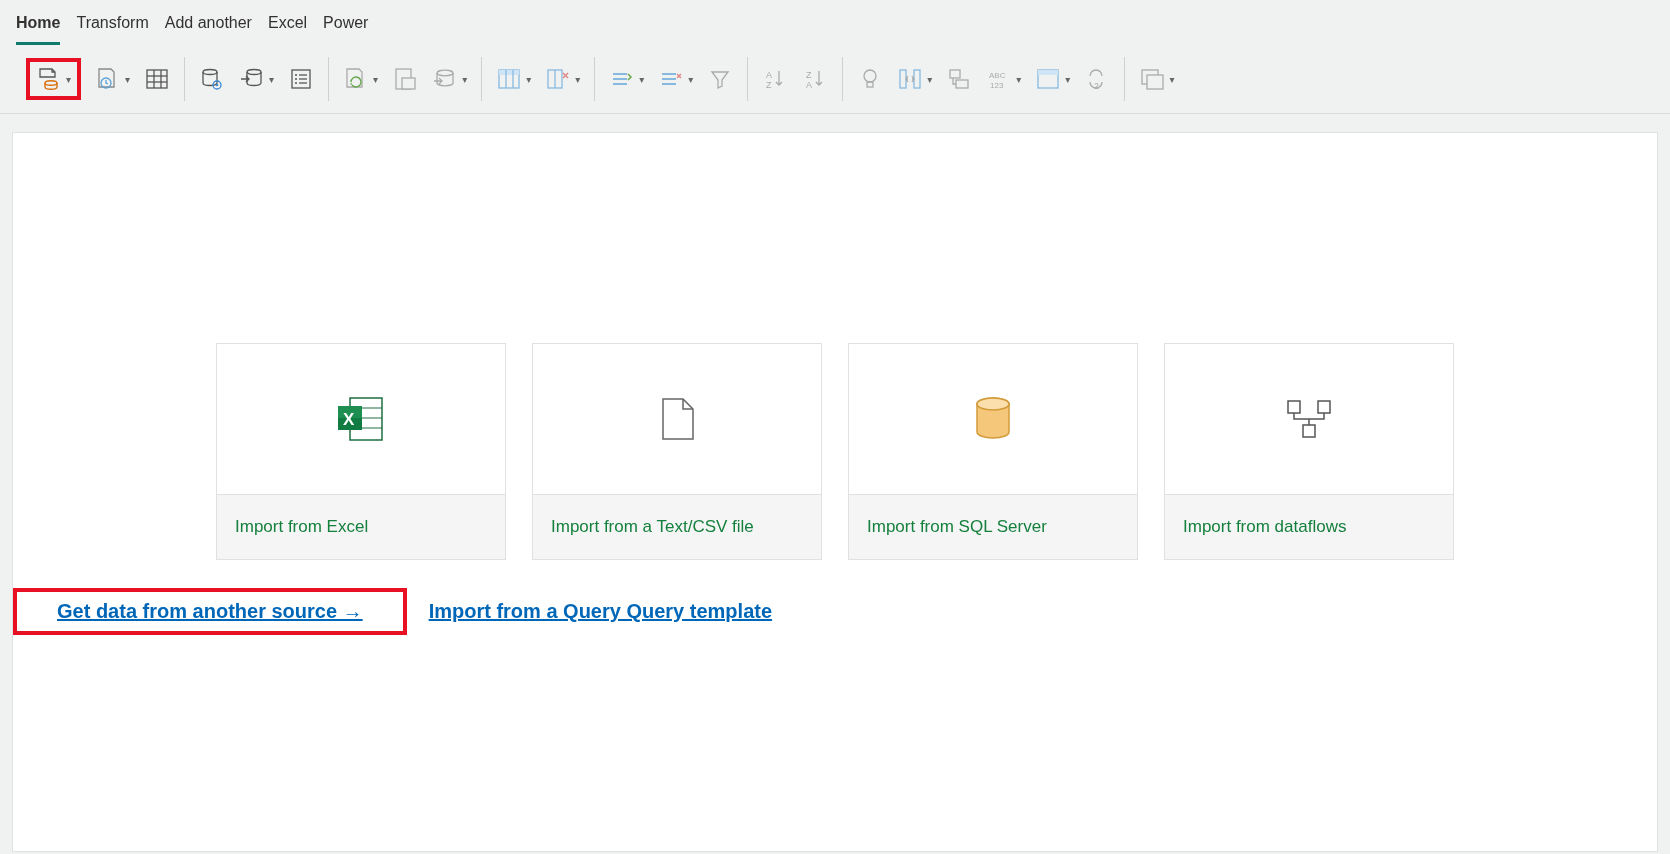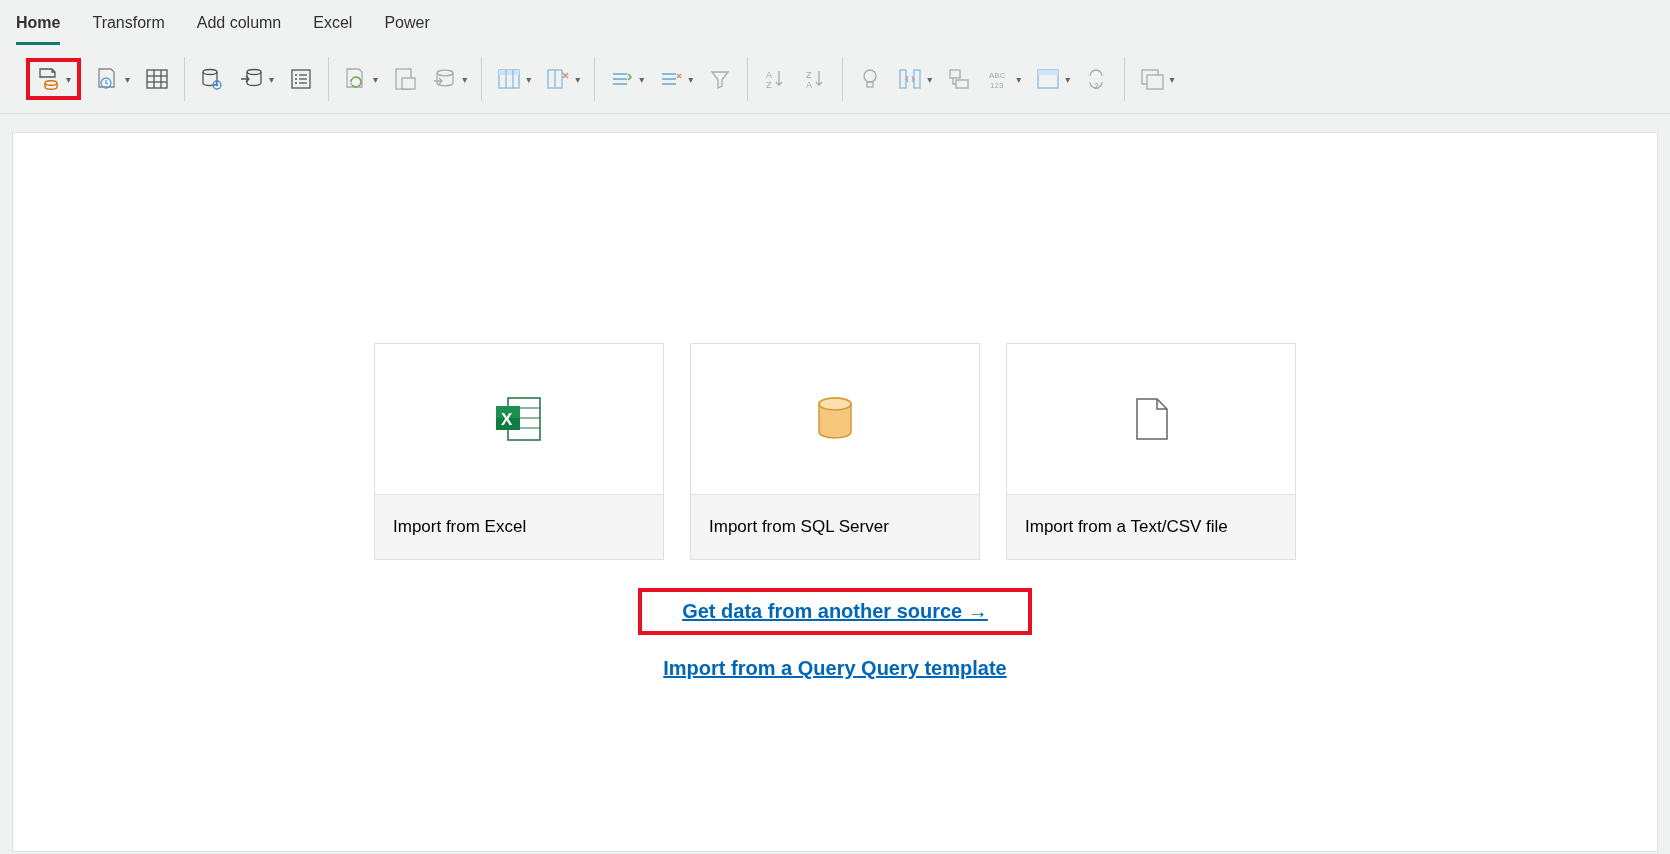--- a/index.html
+++ b/index.html
@@ -6,21 +6,21 @@
     body {
       font-family: "Segoe UI", -apple-system, sans-serif;
       background: #f0f2f1;
       width: 1670px;
       height: 854px;
       overflow: hidden;
     }
     .tabs {
       display: flex;
       padding: 8px 16px 0 16px;
-      gap: 32px;
+      gap: 16px;
       background: #f0f2f1;
     }
     .tab {
       font-size: 16px;
       padding: 6px 0 10px 0;
       color: #323130;
       cursor: pointer;
       border-bottom: 3px solid transparent;
     }
     .tab.active {
@@ -84,26 +84,25 @@
       height: 150px;
       display: flex;
       align-items: center;
       justify-content: center;
     }
     .card-label {
       background: #f5f5f5;
       border-top: 1px solid #e1e1e1;
       padding: 22px 18px;
       font-size: 17px;
-      color: #000000;
+      color: #15803d;
     }
     .links {
       margin-top: 28px;
       display: flex;
-      flex-direction: column;
       align-items: center;
       gap: 22px;
       font-size: 20px;
       font-weight: 600;
     }
     .links a {
       color: #0067b8;
       text-decoration: underline;
     }
     .link-highlight {
@@ -111,21 +110,21 @@
       padding: 8px 40px;
     }
     svg { display: block; }
   </style>
 </head>
 <body>
 
 <div class="tabs">
   <div class="tab active">Home</div>
   <div class="tab">Transform</div>
-  <div class="tab">Add column</div>
+  <div class="tab">Add another</div>
   <div class="tab">Excel</div>
   <div class="tab">Power</div>
 </div>
 
 <div class="ribbon">
 
   <div class="ribbon-group">
     <div class="ribbon-btn highlight-box">
       <span class="ribbon-icon">
         <svg width="26" height="26" viewBox="0 0 26 26">
@@ -392,42 +391,55 @@
             <text x="7" y="29" font-size="17" font-weight="bold" fill="#fff">X</text>
           </svg>
         </span>
       </div>
       <div class="card-label">Import from Excel</div>
     </div>
 
     <div class="card">
       <div class="card-icon-area">
         <span>
+          <svg width="40" height="48" viewBox="0 0 40 48">
+            <path d="M6 4 h20 l10 10 v30 h-30 z" fill="#fff" stroke="#666" stroke-width="1.5"></path>
+            <path d="M26 4 v10 h10" fill="none" stroke="#666" stroke-width="1.5"></path>
+          </svg>
+        </span>
+      </div>
+      <div class="card-label">Import from a Text/CSV file</div>
+    </div>
+
+    <div class="card">
+      <div class="card-icon-area">
+        <span>
           <svg width="44" height="48" viewBox="0 0 44 48">
             <ellipse cx="22" cy="9" rx="16" ry="6" fill="#f4c77b" stroke="#d39a3a" stroke-width="1.5"></ellipse>
             <path d="M6 9 v28 a16 6 0 0 0 32 0 v-28" fill="#f4c77b" stroke="#d39a3a" stroke-width="1.5"></path>
             <ellipse cx="22" cy="9" rx="16" ry="6" fill="#fbe0ad" stroke="#d39a3a" stroke-width="1.5"></ellipse>
           </svg>
         </span>
       </div>
       <div class="card-label">Import from SQL Server</div>
     </div>
 
     <div class="card">
       <div class="card-icon-area">
         <span>
-          <svg width="40" height="48" viewBox="0 0 40 48">
-            <path d="M6 4 h20 l10 10 v30 h-30 z" fill="#fff" stroke="#666" stroke-width="1.5"></path>
-            <path d="M26 4 v10 h10" fill="none" stroke="#666" stroke-width="1.5"></path>
+          <svg width="50" height="44" viewBox="0 0 50 44">
+            <rect x="4" y="4" width="12" height="12" fill="none" stroke="#555" stroke-width="1.5"></rect>
+            <rect x="34" y="4" width="12" height="12" fill="none" stroke="#555" stroke-width="1.5"></rect>
+            <rect x="19" y="28" width="12" height="12" fill="none" stroke="#555" stroke-width="1.5"></rect>
+            <path d="M10 16 v6 h30 v-6 M25 22 v6" fill="none" stroke="#555" stroke-width="1.5"></path>
           </svg>
         </span>
       </div>
-      <div class="card-label">Import from a Text/CSV file</div>
-    </div>
-
+      <div class="card-label">Import from dataflows</div>
+    </div>
 
   </div>
 
   <div class="links">
     <div class="link-highlight">
       <a href="#">Get data from another source →</a>
     </div>
     <a href="#">Import from a Query Query template</a>
   </div>
 </div>

